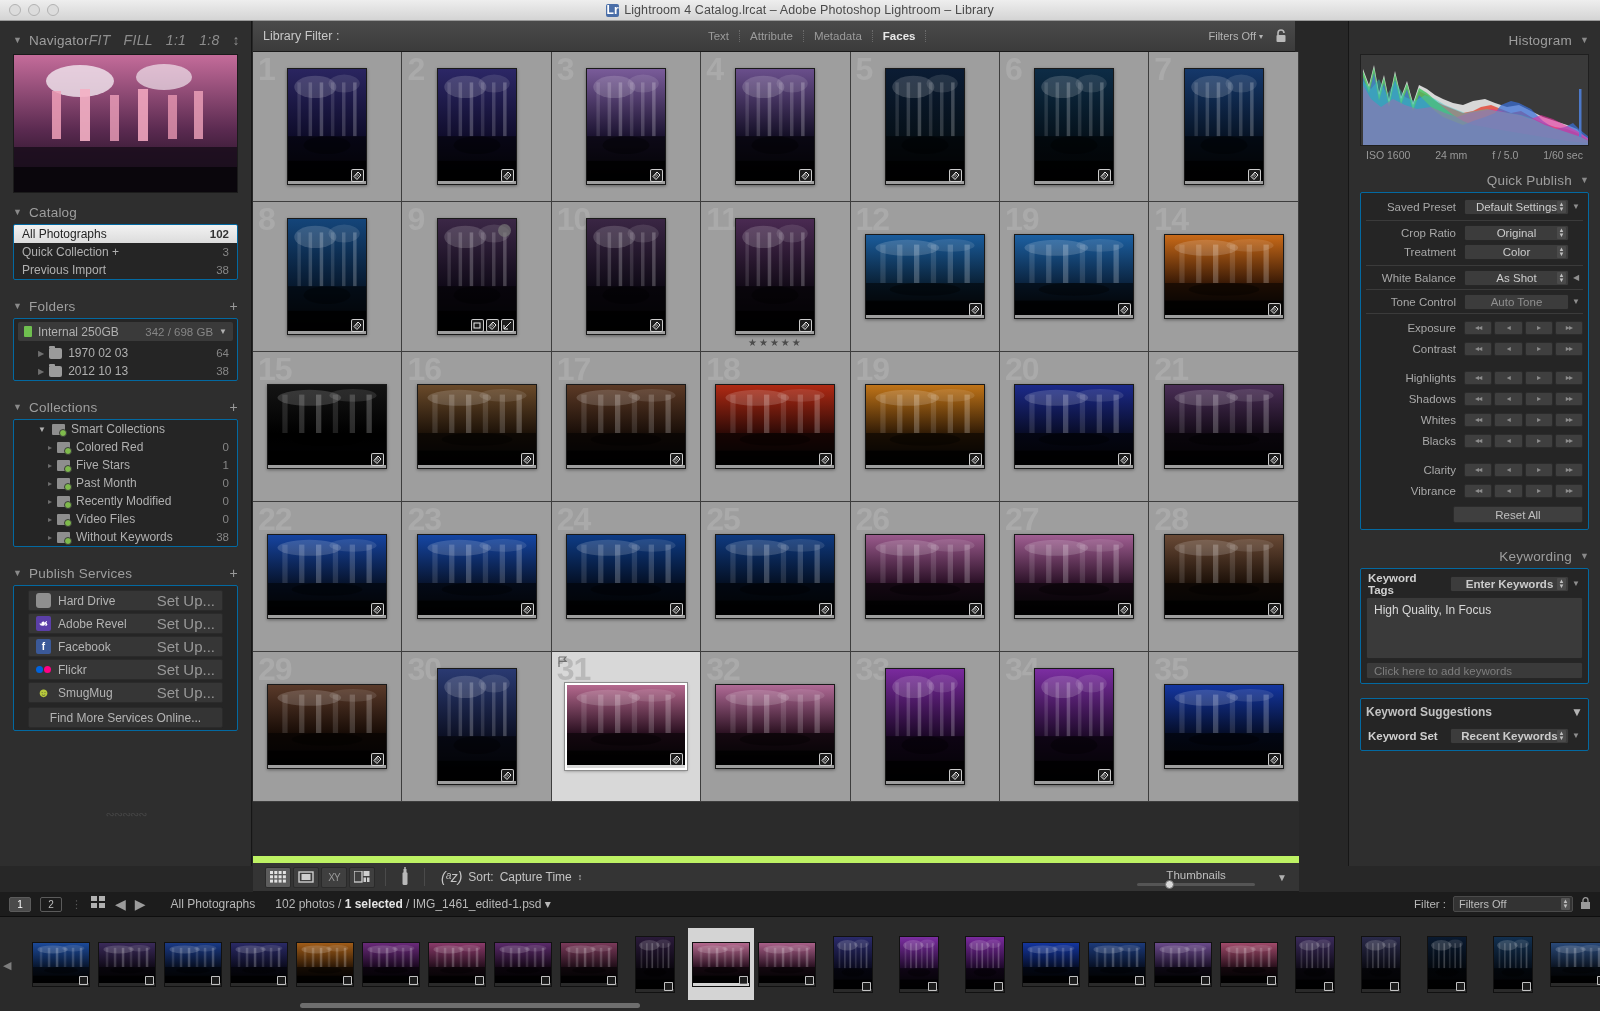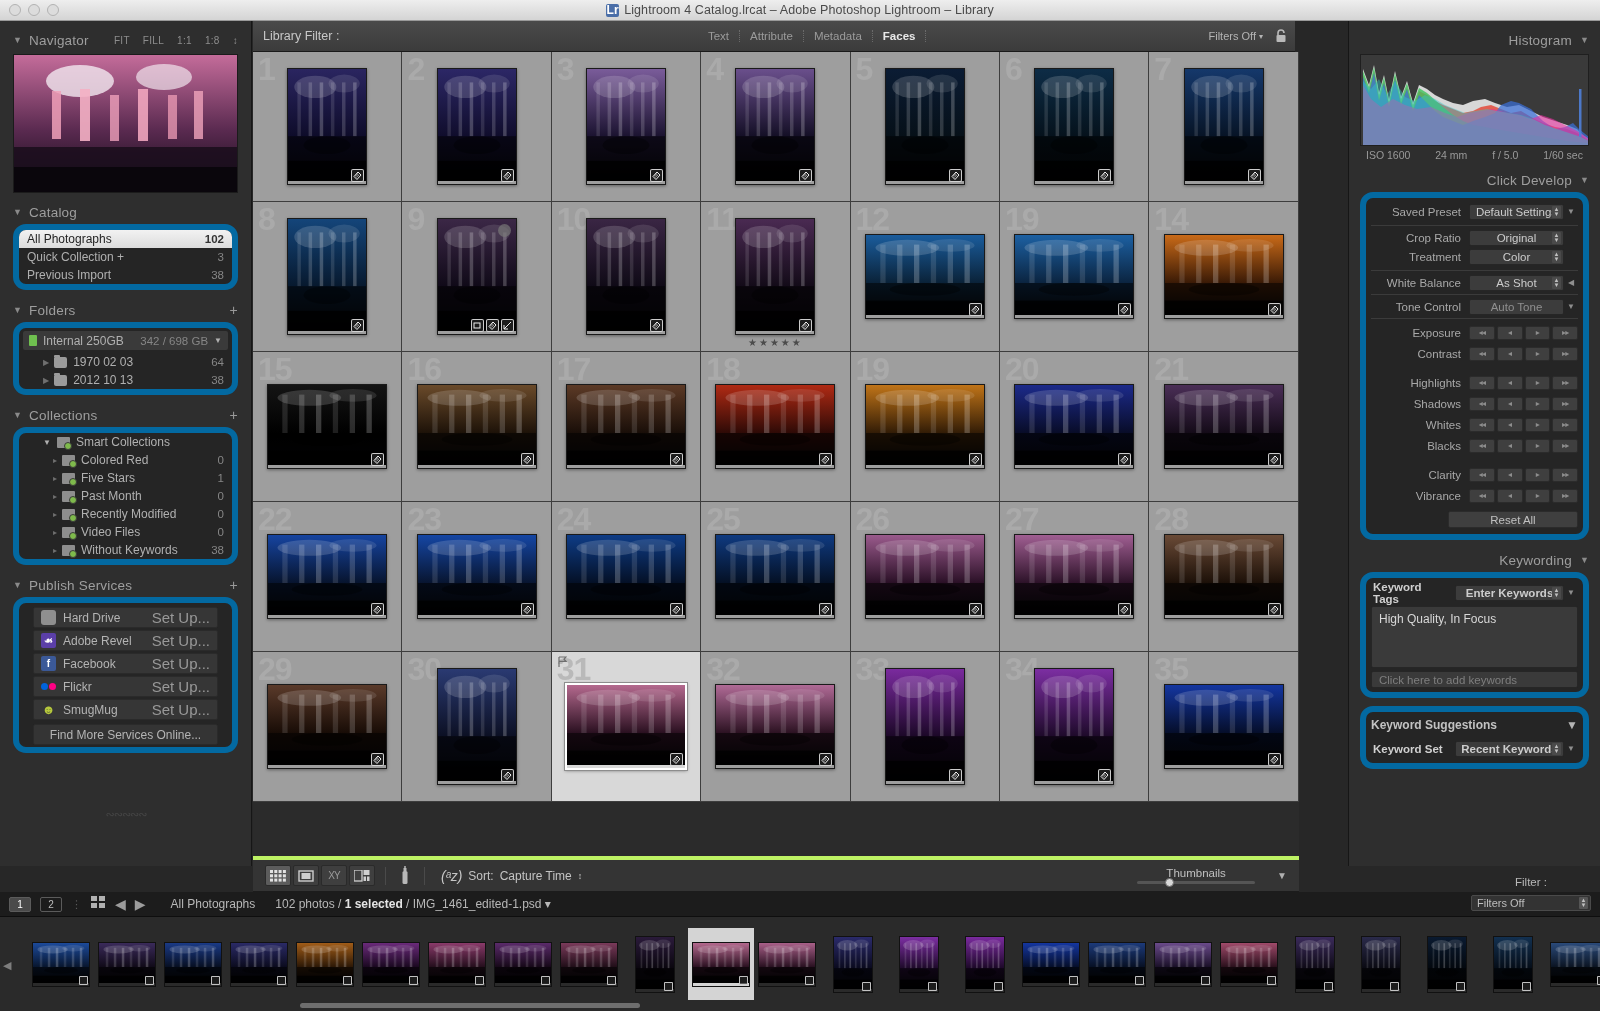--- a/index.html
+++ b/index.html
@@ -43,28 +43,28 @@
     padding: 0 13px; overflow: hidden;
   }
   .panel-hd {
     height: 24px; display: flex; align-items: center;
     color: #9e9e9e; font-size: 13.5px; letter-spacing: .2px;
     margin-top: 7px;
   }
   .panel-hd .tri { font-size: 9px; margin-right: 7px; color: #8a8a8a; }
   .panel-hd .nm { flex: 1; }
   .panel-hd .plus { color: #9a9a9a; font-size: 14px; }
-  .hd-opts { display: flex; gap: 13px; font-size: 10px; color: #8d8d8d; letter-spacing: .3px; }
+  .hd-opts { display: flex; gap: 13px; font-size: 14px; color: #8d8d8d; letter-spacing: .3px; font-style: italic; }
   #navthumb {
     height: 139px; background: #151515; border: 1px solid #1b1b1b;
     margin-top: 2px; position: relative; overflow: hidden;
   }
   .group-box {
-    background: #252525; border: 6px solid #0369a1;
-    border-radius: 13px; overflow: hidden; margin-bottom: 8px;
+    background: #252525; border: 1px solid #0369a1;
+    border-radius: 2px; overflow: hidden; margin-bottom: 14px;
   }
   .row {
     height: 18px; display: flex; align-items: center;
     padding: 0 8px; font-size: 12px; color: #b0b0b0;
   }
   .row .lbl { flex: 1; }
   .row .cnt { color: #868686; font-size: 11.5px; }
   .row.sel {
     background: linear-gradient(#f2f2f2,#dcdcdc);
     color: #242424;
@@ -201,21 +201,21 @@
     display:flex;align-items:center;justify-content:center;
     color:#f0f0f0;font-size:9px;
   }
   .stars { position:absolute; left:0; right:0; bottom:3px; text-align:center;
            color:#4b4b4b; font-size:10px; letter-spacing:2px; }
   .flagmark { position:absolute; left:6px; top:4px; width:9px;height:12px; }
   .circdot { position:absolute; right:5px; top:5px; width:13px;height:13px;border-radius:50%;background:rgba(120,120,120,.7);}
   
   #toolbar {
     position:absolute; left:253px; top:835px; width:1046px; height:36px;
-    background:#343434; border-top:4px solid #bef264; border-bottom:1px solid #1c1c1c;
+    background:#343434; border-top:7px solid #bef264; border-bottom:1px solid #1c1c1c;
     display:flex; align-items:center; padding:0 12px; gap:10px;
   }
   .vbtn { width:26px;height:21px;background:#3f3f3f;border:1px solid #2a2a2a;border-radius:2px;
           display:flex;align-items:center;justify-content:center;color:#c4c4c4;font-size:11px;}
   .vbtn.on { background:#5c5c5c; }
   .tsep { width:1px;height:18px;background:#4a4a4a; }
   #sortarea { display:flex;align-items:center;gap:6px;font-size:12px;color:#c4c4c4;margin-left:6px; }
   #thumbslider { margin-left:auto; display:flex;flex-direction:column;align-items:center;gap:2px; }
   #thumbslider .tl { font-size:11.5px;color:#c0c0c0; }
   .sliderbar { width:118px;height:3px;background:#555;border-radius:2px;position:relative; }
@@ -229,21 +229,21 @@
     display:flex; align-items:center; padding:0 9px; gap:9px;
     font-size:12px; color:#b8b8b8;
   }
   .scrbox { width:22px;height:15px;border:1px solid #5b5b5b;border-radius:2px;
             display:flex;align-items:center;justify-content:center;font-size:10px;color:#bdbdbd;}
   .scrbox.on { background:#4a4a4a;color:#fff; }
   .sdot { color:#5a5a5a; font-size:11px; }
   .navarrow { color:#9c9c9c; font-size:14px; }
   #sbpath { margin-left:16px; display:flex; gap:20px; align-items:center; }
   .bold { font-weight:bold; color:#e4e4e4; }
-  #sbfilter { margin-left:auto; display:flex; align-items:center; gap:7px; font-size:11.5px;flex-direction:column; }
+  #sbfilter { margin-left:auto; display:flex; align-items:center; gap:7px; font-size:11.5px; }
   .filtsel { width:120px;height:16px;background:#333;border:1px solid #4a4a4a;border-radius:2px;
              display:flex;align-items:center;padding:0 5px;font-size:11px;color:#bdbdbd;position:relative;}
   
   #filmstrip {
     position:absolute; left:0; top:896px; width:1600px; height:94px; background:#2a2a2a;
     display:flex; align-items:center; padding:0 14px; gap:0; overflow:hidden;
   }
   .fs-cell { width:66px;height:72px;display:flex;align-items:center;justify-content:center;
              position:relative;flex:none; }
   .fs-cell.sel { background:#d4d4d4; }
@@ -1655,21 +1655,21 @@
       </svg>
     </div>
     <div id="histinfo">
       <span>ISO 1600</span>
       <span>24 mm</span>
       <span>f / 5.0</span>
       <span>1/60 sec</span>
     </div>
 
     <div class="panel-hd panel-hd-r">
-      <span class="nm" style="text-align:right">Click Develop</span>
+      <span class="nm" style="text-align:right">Quick Publish</span>
       <span class="tri" style="margin:0 0 0 8px">▼</span>
     </div>
     <div class="group-box" style="padding:3px 5px">
       <div class="qd-row">
         <span class="ql">Saved Preset</span>
         <span class="qd-sel">
           <span>Default Settings</span>
           <span class="stepper">▲<br>▼</span>
         </span>
         <span class="tri-r">▼</span>

